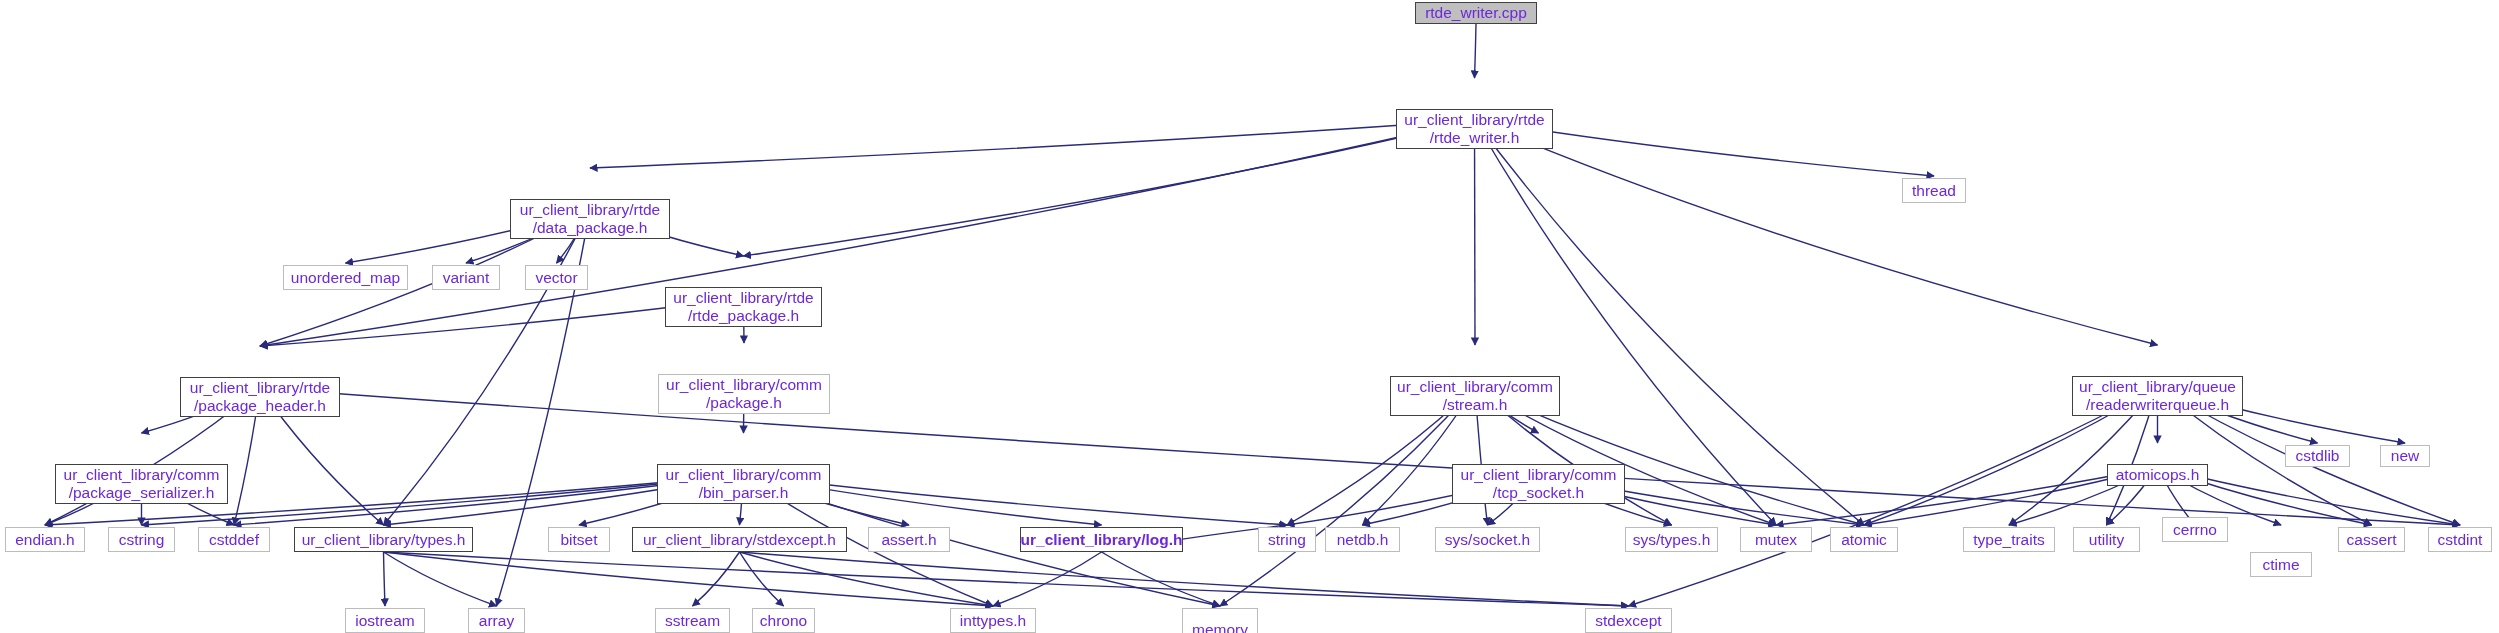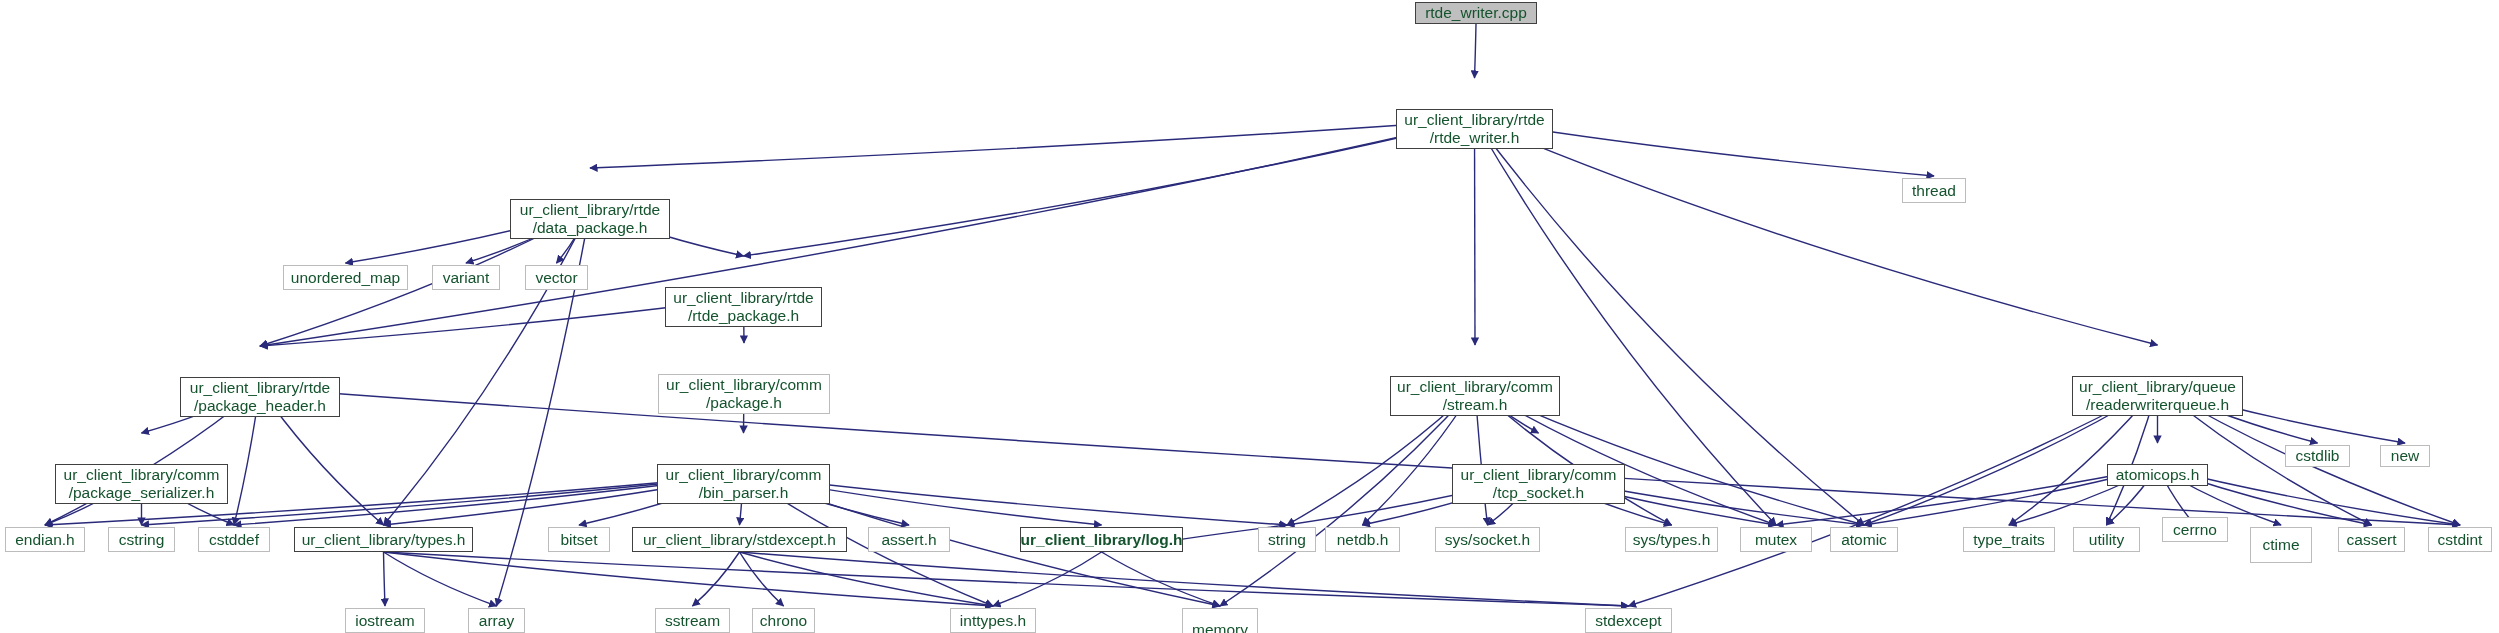--- a/index.html
+++ b/index.html
@@ -25,21 +25,21 @@
   }
   .node {
     position: absolute;
     box-sizing: border-box;
     display: flex;
     align-items: center;
     justify-content: center;
     text-align: center;
     background: #ffffff;
     border: 1px solid #bcbcbc;
-    color: #14532d;
+    color: #6d28d9;
     font-size: 15.5px;
     line-height: 1.16;
     white-space: pre;
     z-index: 5;
   }
   .node.strong {
     border: 1.6px solid #404040;
   }
   .node.root {
     background: #bfbfbf;
@@ -182,21 +182,21 @@
       <div class="node strong" style="left: 1020px; top: 527px; width: 163px; height: 25px; font-weight: bold;">ur_client_library/log.h</div>
       <div class="node" style="left: 1258px; top: 527px; width: 58px; height: 25px;">string</div>
       <div class="node" style="left: 1325px; top: 527px; width: 75px; height: 25px;">netdb.h</div>
       <div class="node" style="left: 1435px; top: 527px; width: 105px; height: 25px;">sys/socket.h</div>
       <div class="node" style="left: 1625px; top: 527px; width: 93px; height: 25px;">sys/types.h</div>
       <div class="node" style="left: 1740px; top: 527px; width: 72px; height: 25px;">mutex</div>
       <div class="node" style="left: 1830px; top: 527px; width: 68px; height: 25px;">atomic</div>
       <div class="node" style="left: 1963px; top: 527px; width: 92px; height: 25px;">type_traits</div>
       <div class="node" style="left: 2073px; top: 527px; width: 67px; height: 25px;">utility</div>
       <div class="node" style="left: 2162px; top: 517px; width: 66px; height: 25px;">cerrno</div>
-      <div class="node" style="left: 2250px; top: 527px; width: 62px; height: 36px;">ctime</div>
+      <div class="node" style="left: 2250px; top: 552px; width: 62px; height: 25px;">ctime</div>
       <div class="node" style="left: 2338px; top: 527px; width: 67px; height: 25px;">cassert</div>
       <div class="node" style="left: 2428px; top: 527px; width: 64px; height: 25px;">cstdint</div>
       <div class="node" style="left: 345px; top: 608px; width: 80px; height: 25px;">iostream</div>
       <div class="node" style="left: 468px; top: 608px; width: 57px; height: 25px;">array</div>
       <div class="node" style="left: 655px; top: 608px; width: 75px; height: 25px;">sstream</div>
       <div class="node" style="left: 752px; top: 608px; width: 63px; height: 25px;">chrono</div>
       <div class="node" style="left: 950px; top: 608px; width: 86px; height: 25px;">inttypes.h</div>
       <div class="node" style="left: 1182px; top: 608px; width: 76px; height: 43px;">memory</div>
       <div class="node" style="left: 1585px; top: 608px; width: 87px; height: 25px;">stdexcept</div>
     </div>

